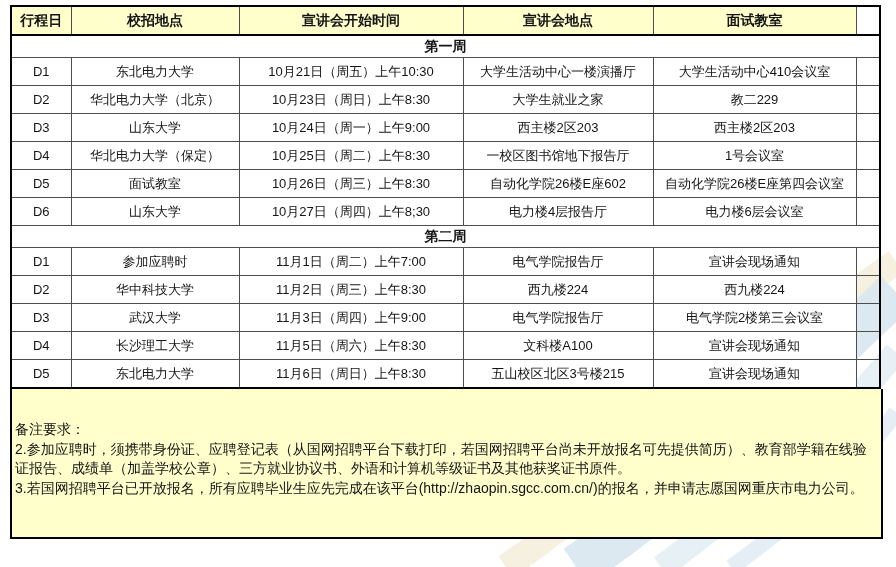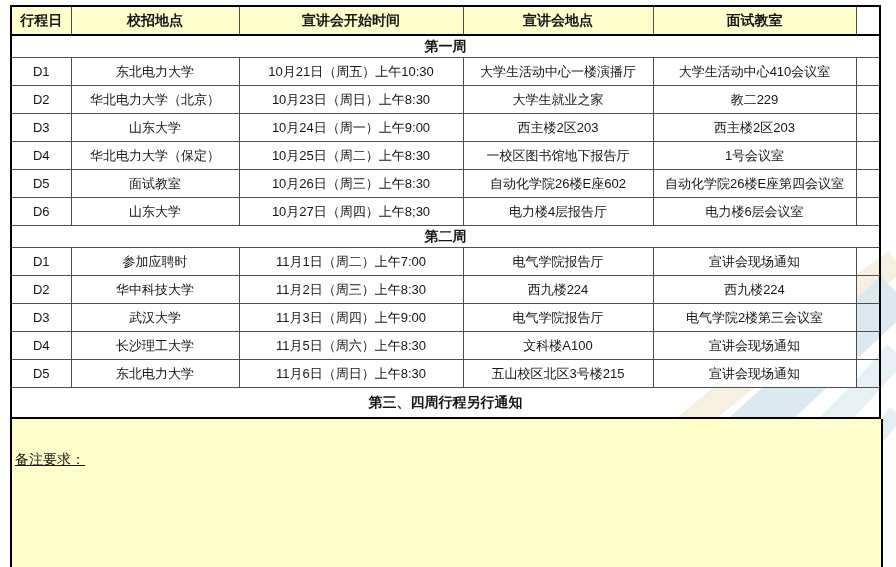--- a/index.html
+++ b/index.html
@@ -49,21 +49,21 @@
   tr.data td{
     background:#ffffff;font-size:13px;height:27px;
   }
   .notes{
     box-sizing:border-box;width:873px;height:150px;
     border:2px solid var(--border);border-top:none;
     background:var(--notes-bg);
     padding:31px 5px 0 3px;
     font-size:14px;line-height:19.5px;
   }
-  .notes p{margin:0;text-decoration:underline;}
+  .notes p{margin:0;}
 </style>
 </head>
 <body>
 
 <svg class="watermark" viewBox="0 0 430 430" xmlns="http://www.w3.org/2000/svg">
   <path d="M 40 430 C 170 340 300 215 430 125" fill="none" style="stroke:var(--wm-cream)" stroke-width="26" opacity="0.85"></path>
   <path d="M 110 430 C 235 345 345 235 430 155" fill="none" style="stroke:var(--wm-blue)" stroke-width="44" opacity="0.9"></path>
   <path d="M 195 430 C 300 355 390 265 430 215" fill="none" style="stroke:var(--wm-blue2)" stroke-width="24" opacity="0.9"></path>
   <path d="M 265 430 C 345 375 410 305 430 275" fill="none" style="stroke:var(--wm-blue)" stroke-width="16" opacity="0.7"></path>
 </svg>
@@ -176,22 +176,21 @@
           <td class="spacer"></td>
         </tr>
         <tr class="data">
           <td>D5</td>
           <td>东北电力大学</td>
           <td>11月6日（周日）上午8:30</td>
           <td>五山校区北区3号楼215</td>
           <td>宣讲会现场通知</td>
           <td class="spacer"></td>
         </tr>
-        <tr class="section tall">
-          <td colspan="6">第三、四周行程另行通知</td>
-        </tr>
       </tbody>
   </table>
 
   <div class="notes">
     <p>备注要求：</p>
+    <p>2.参加应聘时，须携带身份证、应聘登记表（从国网招聘平台下载打印，若国网招聘平台尚未开放报名可先提供简历）、教育部学籍在线验证报告、成绩单（加盖学校公章）、三方就业协议书、外语和计算机等级证书及其他获奖证书原件。</p>
+    <p>3.若国网招聘平台已开放报名，所有应聘毕业生应先完成在该平台(http://zhaopin.sgcc.com.cn/)的报名，并申请志愿国网重庆市电力公司。</p>
   </div>
 </div>
 
 </body></html>

